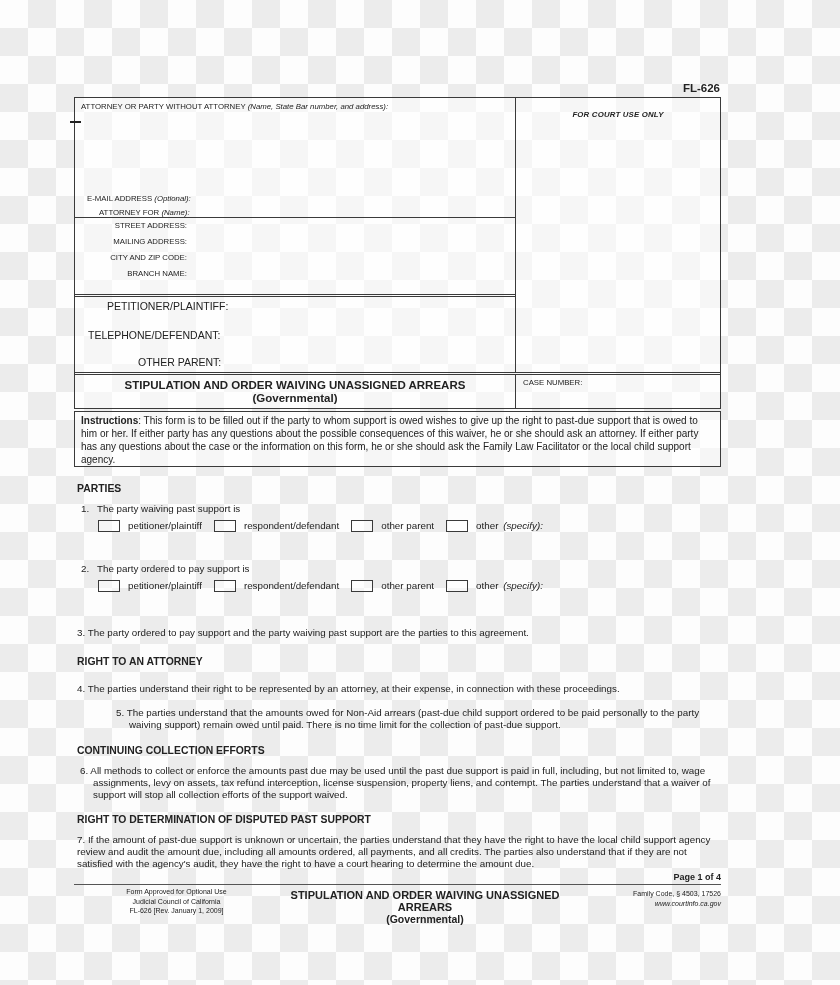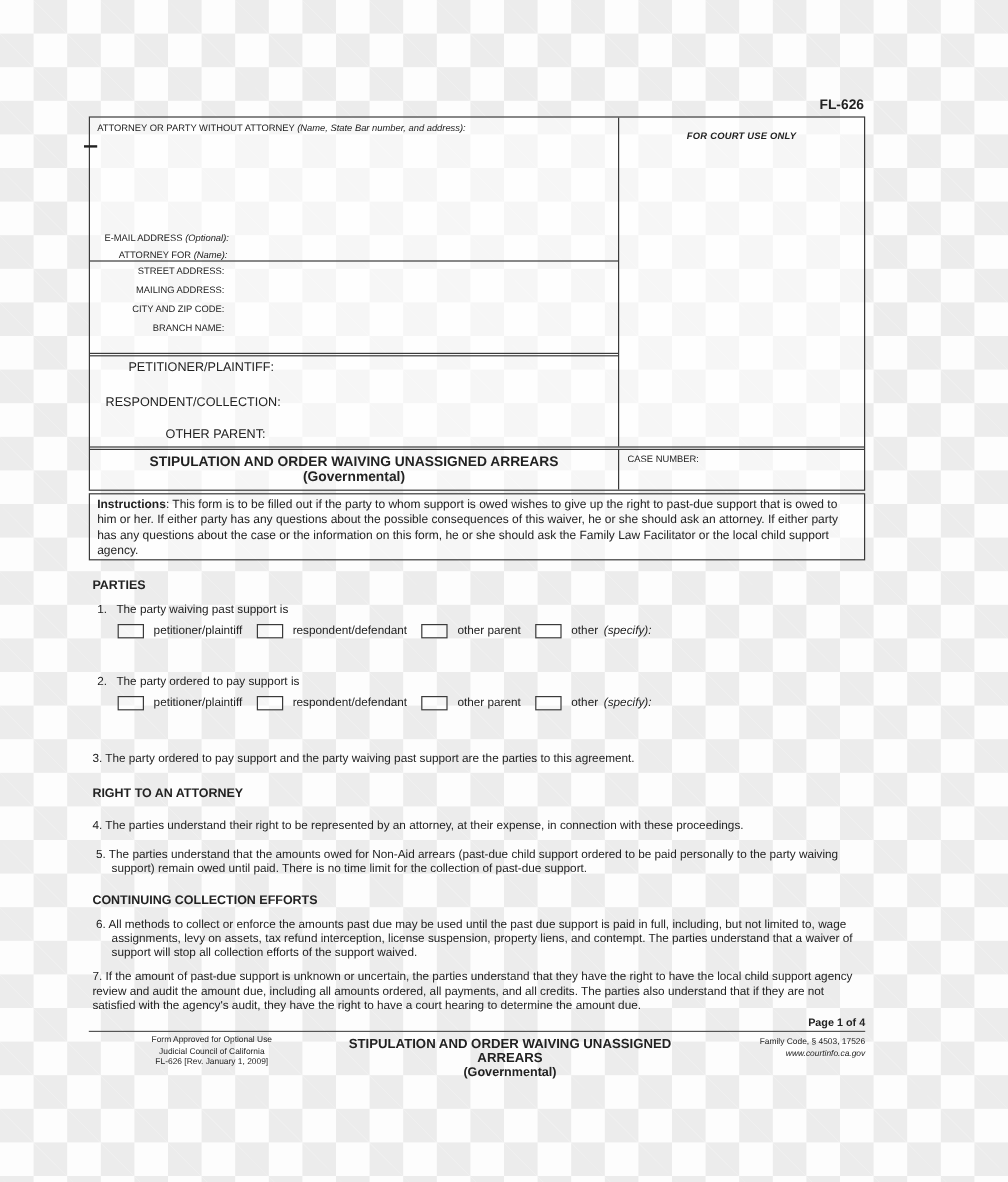--- a/index.html
+++ b/index.html
@@ -59,21 +59,21 @@
   .cbrow { margin-top:4px; display:flex; align-items:center; height:13px; padding-left:21px; }
   .cb { width:20px; height:10px; border:1.3px solid #3a3a3a; background:rgba(255,255,255,0.55); flex:0 0 auto; }
   .cb + .cbl { margin-left:8px; }
   .cbl + .cb { margin-left:12px; }
   .cbl .paren { margin-left:2px; }
   .item2-m  { margin-top:31px; }
   .item3-m  { margin-top:35px; }
   .h-att    { margin-top:17px; }
   .item4-m  { margin-top:15px; }
   .h-time   { margin-top:13px; }
-  .item5-m  { margin-top:12px; }
+  .item5-m  { margin-top:12px;margin-left:36px; }
   .h-cont   { margin-top:14px; }
   .item6-m  { margin-top:8px; }
   .h-disp   { margin-top:13px; }
   .item7-m  { margin-top:8px; }
   .hang { padding-left:16px; text-indent:-13px; }
 
   .page-num { margin-top:2px; text-align:right; font-weight:bold; font-size:9px; line-height:11px; }
   .foot-rule { border-top:1.2px solid #555; margin-top:1px; }
   .footer { display:flex; margin-top:2px; }
   .f-left  { width:205px; text-align:center; font-size:7px; line-height:9.5px; }
@@ -116,21 +116,21 @@
             <div class="court-rows">
               <div class="court-row">STREET ADDRESS:</div>
               <div class="court-row">MAILING ADDRESS:</div>
               <div class="court-row">CITY AND ZIP CODE:</div>
               <div class="court-row">BRANCH NAME:</div>
             </div>
           </div>
 
           <div class="party-box">
             <div class="p1">PETITIONER/PLAINTIFF:</div>
-            <div class="p2">RESPONDENT/COLLECTION:</div>
+            <div class="p2">TELEPHONE/DEFENDANT:</div>
             <div class="p3">OTHER PARENT:</div>
           </div>
 
         </div>
         <div class="hright">
           <span class="court-use">FOR COURT USE ONLY</span>
         </div>
       </div>
 
       <div class="hrow2">
@@ -183,20 +183,21 @@
       <div class="item3-m">3. The party ordered to pay support and the party waiving past support are the parties to this agreement.</div>
 
       <div class="sec-head h-att">RIGHT TO AN ATTORNEY</div>
       <div class="item4-m">4. The parties understand their right to be represented by an attorney, at their expense, in connection with these proceedings.</div>
 
       <div class="item5-m hang">5. The parties understand that the amounts owed for Non-Aid arrears (past-due child support ordered to be paid personally to the party waiving support) remain owed until paid. There is no time limit for the collection of past-due support.</div>
 
       <div class="sec-head h-cont">CONTINUING COLLECTION EFFORTS</div>
       <div class="item6-m hang">6. All methods to collect or enforce the amounts past due may be used until the past due support is paid in full, including, but not limited to, wage assignments, levy on assets, tax refund interception, license suspension, property liens, and contempt. The parties understand that a waiver of support will stop all collection efforts of the support waived.</div>
 
+      <div class="sec-head h-disp">RIGHT TO DETERMINATION OF DISPUTED PAST SUPPORT</div>
       <div class="item7-m">7. If the amount of past-due support is unknown or uncertain, the parties understand that they have the right to have the local child support agency review and audit the amount due, including all amounts ordered, all payments, and all credits. The parties also understand that if they are not satisfied with the agency's audit, they have the right to have a court hearing to determine the amount due.</div>
 
     </div>
 
     <div class="page-num">Page 1 of 4</div>
     <div class="foot-rule"></div>
 
     <div class="footer">
       <div class="f-left">
         <div>Form Approved for Optional Use</div>

